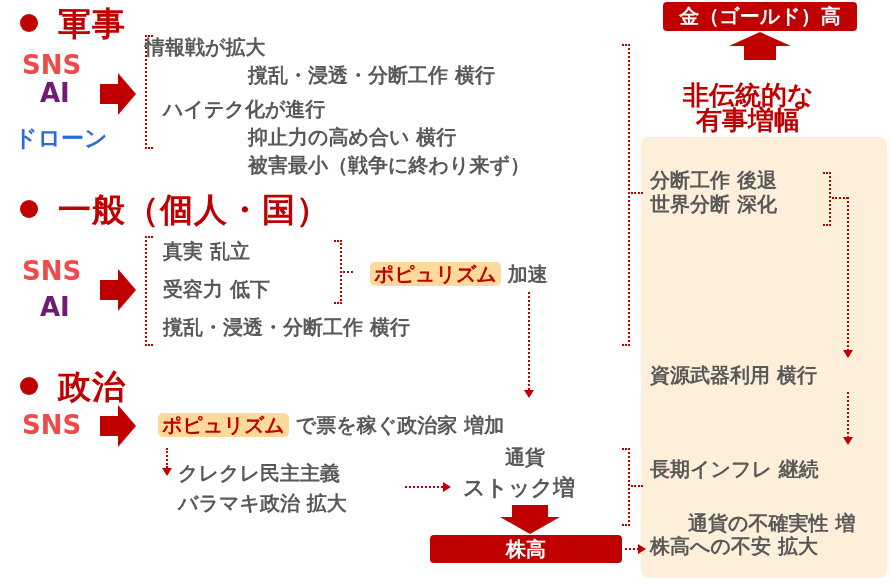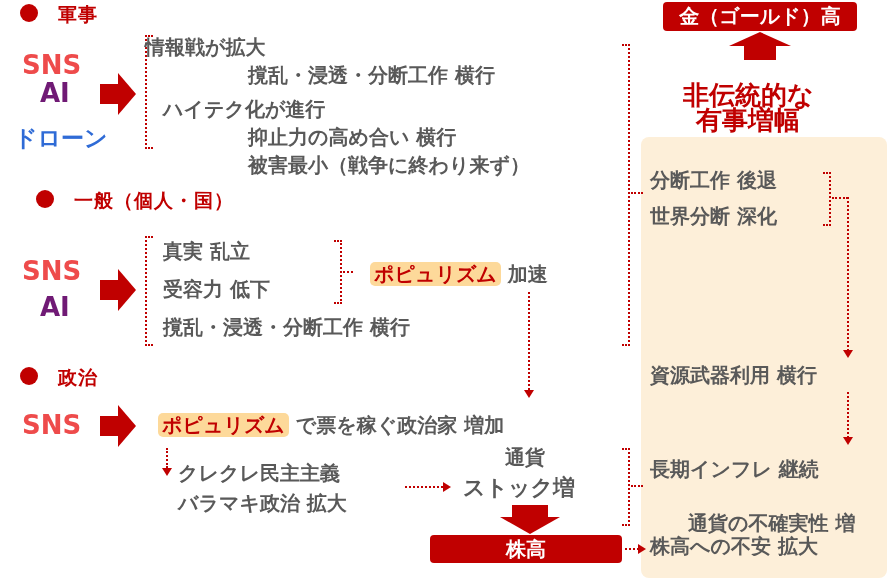--- a/index.html
+++ b/index.html
@@ -4,21 +4,21 @@
 <style>
   html, body { margin:0; padding:0; }
   body { width:891px; height:583px; position:relative; background:#ffffff; overflow:hidden;
          font-family:"DejaVu Sans", "Liberation Sans", sans-serif; font-weight:bold; }
   .abs { position:absolute; white-space:nowrap; }
   .gray { color:#595959; }
   .red { color:#c00000; }
   .sns { color:#ee4b4b; }
   .ai { color:#701a75; }
   .drone { color:#2f6bd6; }
-  .heading { font-size:19px; color:#c00000; letter-spacing:1px; }
+  .heading { font-size:33px; color:#c00000; letter-spacing:1px; }
   .dot { display:inline-block; width:18px; height:18px; border-radius:50%; background:#c00000; margin-right:20px; vertical-align:middle; position:relative; top:-3px; }
   .t20 { font-size:20px; }
   .src { font-size:26px; letter-spacing:0; }
   .arrow-right { position:absolute; width:0; height:0; }
   .arrow-r-body { position:absolute; background:#c00000; }
   .bracket-l { position:absolute; border-left:2px dotted #c00000; border-top:2px dotted #c00000; border-bottom:2px dotted #c00000; width:6px; }
   .bracket-r { position:absolute; border-right:2px dotted #c00000; border-top:2px dotted #c00000; border-bottom:2px dotted #c00000; width:6px; }
   .dline-v { position:absolute; border-left:2px dotted #c00000; width:0; }
   .dline-h { position:absolute; border-top:2px dotted #c00000; height:0; }
   .tri-down { position:absolute; width:0; height:0; border-left:5px solid transparent; border-right:5px solid transparent; border-top:8px solid #c00000; }
@@ -43,21 +43,21 @@
   <div class="arrow-r-body" style="left:100px; top:84px; width:18px; height:20px;"></div>
   <div class="arrow-right" style="left:118px; top:73px; border-top:21px solid transparent; border-bottom:21px solid transparent; border-left:18px solid #c00000;"></div>
 </div>
 <div class="bracket-l" style="left:145px; top:35px; height:110px;"></div>
 <div class="abs gray t20" style="left:145px; top:34px;">情報戦が拡大</div>
 <div class="abs gray t20" style="left:248px; top:62px;">撹乱・浸透・分断工作 横行</div>
 <div class="abs gray t20" style="left:163px; top:96px;">ハイテク化が進行</div>
 <div class="abs gray t20" style="left:248px; top:124px;">抑止力の高め合い 横行</div>
 <div class="abs gray t20" style="left:248px; top:152px;">被害最小（戦争に終わり来ず）</div>
 
-<div class="abs heading" style="left:36px; top:188px;">
+<div class="abs heading" style="left:20px; top:188px;">
   <span class="dot"></span><span>一般（個人・国）</span>
 </div>
 <div class="abs src sns" style="left:22px; top:256px;">SNS</div>
 <div class="abs src ai" style="left:40px; top:292px;">AI</div>
 <div>
   <div class="arrow-r-body" style="left:100px; top:280px; width:18px; height:20px;"></div>
   <div class="arrow-right" style="left:118px; top:269px; border-top:21px solid transparent; border-bottom:21px solid transparent; border-left:18px solid #c00000;"></div>
 </div>
 <div class="bracket-l" style="left:145px; top:236px; height:106px;"></div>
 <div class="abs gray t20" style="left:163px; top:238px;">真実 乱立</div>
@@ -108,21 +108,21 @@
 
 <div class="redbox t20" style="left:663px; top:2px; width:194px; height:29px; line-height:29px;">金（ゴールド）高</div>
 <div>
   <div class="abs" style="left:729px; top:32px; width:0; height:0; border-left:31px solid transparent; border-right:31px solid transparent; border-bottom:14px solid #c00000;"></div>
   <div class="arrow-r-body" style="left:744px; top:46px; width:32px; height:14px;"></div>
 </div>
 <div class="abs red" style="left:683px; top:64px; font-size:26px;margin-top:14px;">非伝統的な</div>
 <div class="abs red" style="left:696px; top:103px; font-size:26px;">有事増幅</div>
 
 <div class="abs gray t20" style="left:650px; top:167px;">分断工作 後退</div>
-<div class="abs gray t20" style="left:650px; top:203px;">世界分断 深化</div>
+<div class="abs gray t20" style="left:650px; top:191px;">世界分断 深化</div>
 <div class="bracket-r" style="left:823px; top:172px; height:50px;"></div>
 <div class="dline-h" style="left:832px; top:197px; width:16px;"></div>
 <div class="dline-v" style="left:847px; top:197px; height:154px;"></div>
 <div class="tri-down" style="left:843px; top:350px;"></div>
 <div class="abs gray t20" style="left:650px; top:362px;">資源武器利用 横行</div>
 <div class="dline-v" style="left:847px; top:392px; height:46px;"></div>
 <div class="tri-down" style="left:843px; top:437px;"></div>
 <div class="abs gray t20" style="left:650px; top:456px;">長期インフレ 継続</div>
 <div class="abs gray t20" style="left:688px; top:490px;margin-top:20px;">通貨の不確実性 増</div>
 <div class="abs gray t20" style="left:650px; top:533px;">株高への不安 拡大</div>

